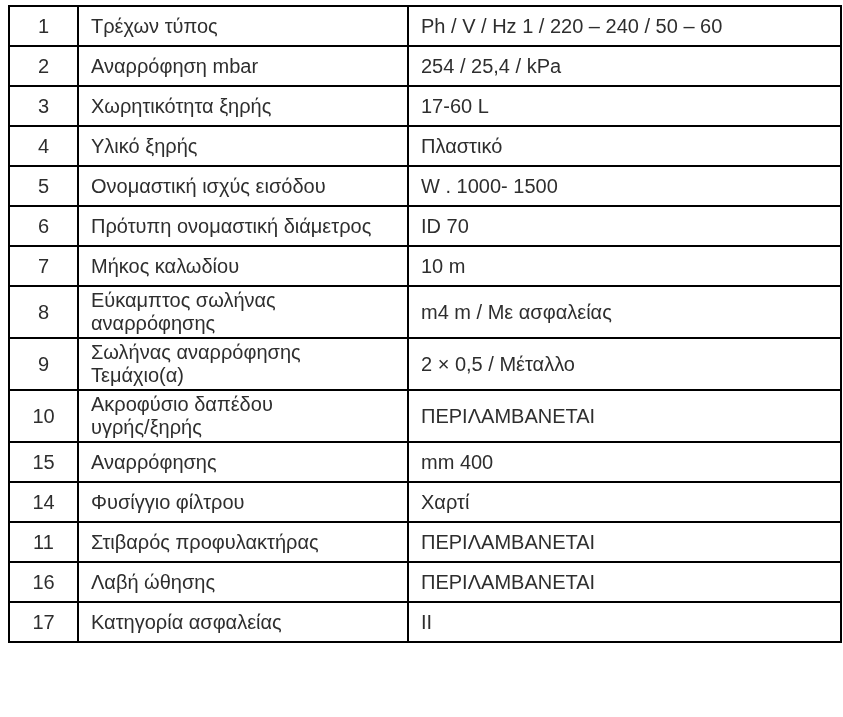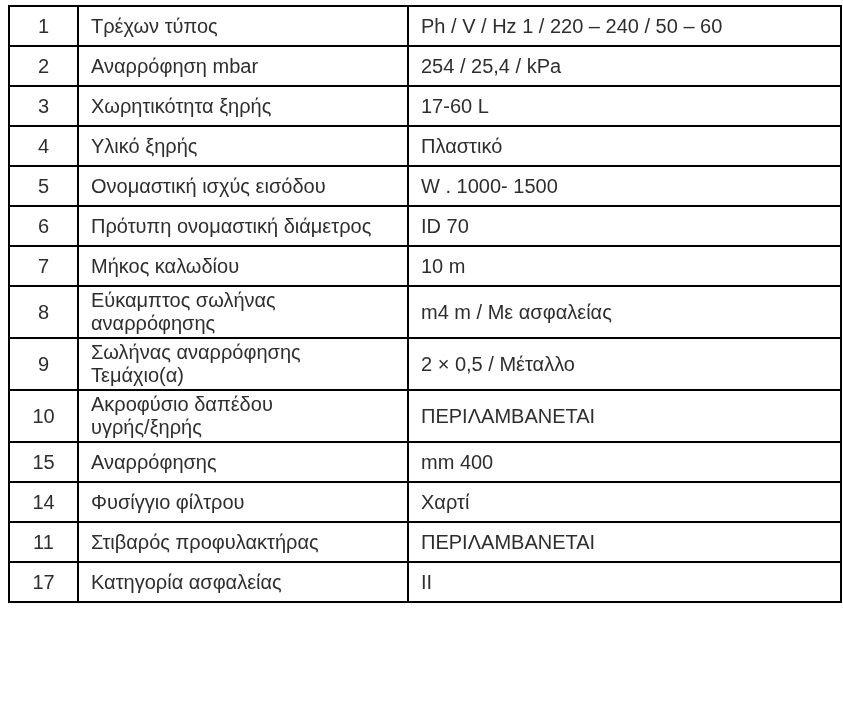--- a/index.html
+++ b/index.html
@@ -116,19 +116,24 @@
           <td class="cell-num">14</td>
           <td class="cell-label">Φυσίγγιο φίλτρου</td>
           <td class="cell-value">Χαρτί</td>
         </tr>
         <tr>
           <td class="cell-num">11</td>
           <td class="cell-label">Στιβαρός προφυλακτήρας</td>
           <td class="cell-value">ΠΕΡΙΛΑΜΒΑΝΕΤΑΙ</td>
         </tr>
         <tr>
+          <td class="cell-num">16</td>
+          <td class="cell-label">Λαβή ώθησης</td>
+          <td class="cell-value">ΠΕΡΙΛΑΜΒΑΝΕΤΑΙ</td>
+        </tr>
+        <tr>
           <td class="cell-num">17</td>
           <td class="cell-label">Κατηγορία ασφαλείας</td>
           <td class="cell-value">II</td>
         </tr>
       </tbody>
   </table>
 </div>
 
 </body></html>

